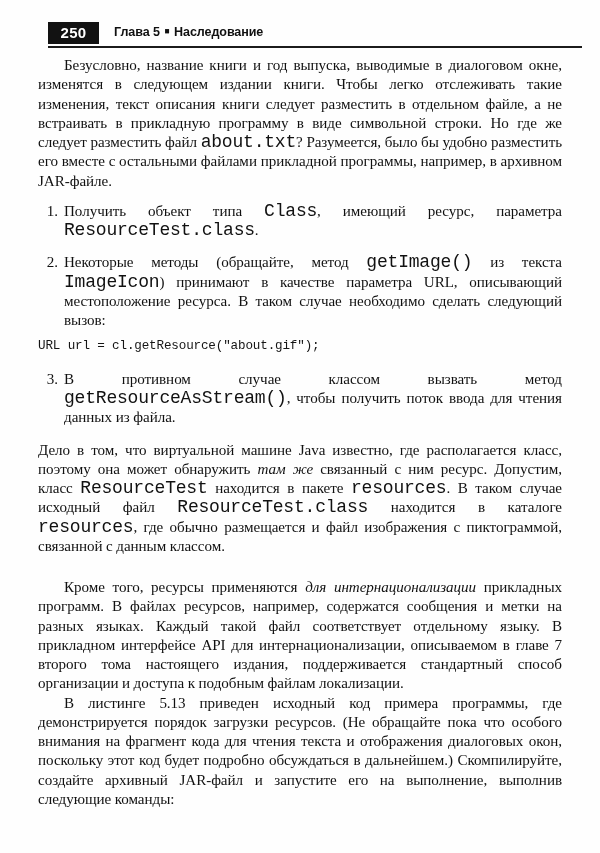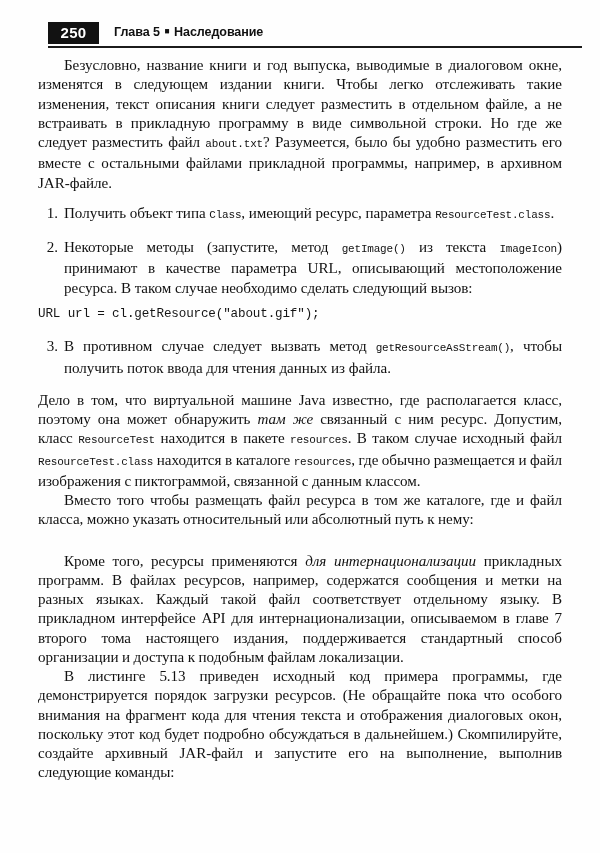--- a/index.html
+++ b/index.html
@@ -91,21 +91,21 @@
     text-align: justify;
     text-indent: 26px;
     letter-spacing: -0.05px;
     word-spacing: -0.2px;
     hyphens: manual;
   }
   p.para.noindent { text-indent: 0; }
 
   .mono {
     font-family: "Liberation Mono", monospace;
-    font-size: 11px;
+    font-size: 18px;
     letter-spacing: -0.2px;
   }
   .ital { font-style: italic; margin-top: 7px; }
 
   
   pre.code {
     margin: 0;
     font-family: "Liberation Mono", monospace;
     font-size: 12.6px;
     line-height: 15.6px;
@@ -165,39 +165,38 @@
     <div class="sp-11"></div>
 
     <ol class="steps">
       <li>
         <span class="num">1.</span><span>Получить объект типа </span><span class="mono">Class</span><span>, имеющий ресурс, параметра </span><span class="mono">ResourceTest.class</span><span>.</span>
       </li>
 
       <div class="sp-13"></div>
 
       <li>
-        <span class="num">2.</span><span>Некоторые методы (запустите, метод </span><span class="mono">getImage()</span><span> из текста </span><span class="mono">ImageIcon</span><span>) принимают в качестве параметра URL, описывающий местоположение ресурса. В таком случае необходимо сделать следующий вызов:</span>
+        <span class="num">2.</span><span>Некоторые методы (обращайте, метод </span><span class="mono">getImage()</span><span> из текста </span><span class="mono">ImageIcon</span><span>) принимают в качестве параметра URL, описывающий местоположение ресурса. В таком случае необходимо сделать следующий вызов:</span>
       </li>
 
       <div class="sp-9"></div>
 
       <pre class="code indent-code">URL url = cl.getResource("about.gif");</pre>
 
       <div class="sp-15"></div>
 
       <li>
-        <span class="num">3.</span><span>В противном случае следует вызвать метод </span><span class="mono">getResourceAsStream()</span><span>, чтобы получить поток ввода для чтения данных из файла.</span>
+        <span class="num">3.</span><span>В противном случае классом вызвать метод </span><span class="mono">getResourceAsStream()</span><span>, чтобы получить поток ввода для чтения данных из файла.</span>
       </li>
     </ol>
 
     <div class="sp-13"></div>
 
     <p class="para noindent"><span>Дело в том, что виртуальной машине Java известно, где располагается класс, поэтому она может обнаружить </span><span class="ital">там же</span><span> связанный с ним ресурс. Допустим, класс </span><span class="mono">ResourceTest</span><span> находится в пакете </span><span class="mono">resources</span><span>. В таком случае исходный файл </span><span class="mono">ResourceTest.class</span><span> находится в каталоге </span><span class="mono">resources</span><span>, где обычно размещается и файл изображения с пиктограммой, связанной с данным классом.</span></p>
 
-    <p class="para">Вместо того чтобы размещать файл ресурса в том же каталоге, где и файл класса, можно указать относительный или абсолютный путь к нему:</p>
 
     <div class="sp-9"></div>
 
 
     <div class="sp-13"></div>
 
 
     <p class="para"><span>Кроме того, ресурсы применяются </span><span class="ital">для интернационализации</span><span> прикладных программ. В файлах ресурсов, например, содержатся сообщения и метки на разных языках. Каждый такой файл соответствует отдельному языку. В прикладном интерфейсе API для интернационализации, описываемом в главе 7 второго тома настоящего издания, поддерживается стандартный способ организации и доступа к подобным файлам локализации.</span></p>
 
     <p class="para">В листинге 5.13 приведен исходный код примера программы, где демонстрируется порядок загрузки ресурсов. (Не обращайте пока что особого внимания на фрагмент кода для чтения текста и отображения диалоговых окон, поскольку этот код будет подробно обсуждаться в дальнейшем.) Скомпилируйте, создайте архивный JAR-файл и запустите его на выполнение, выполнив следующие команды:</p>

